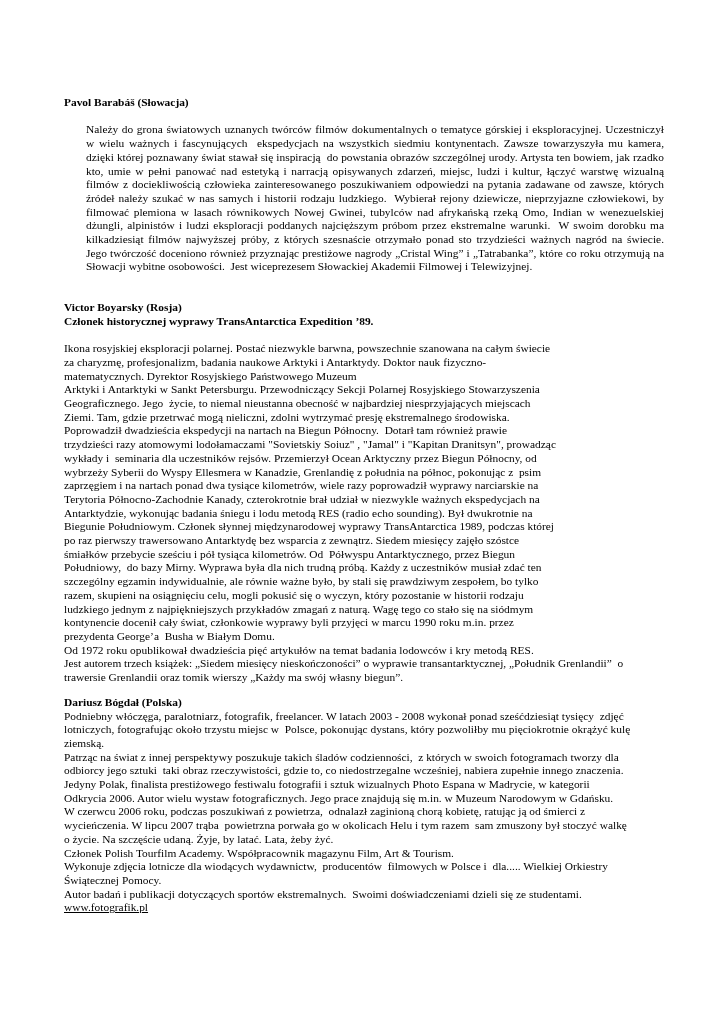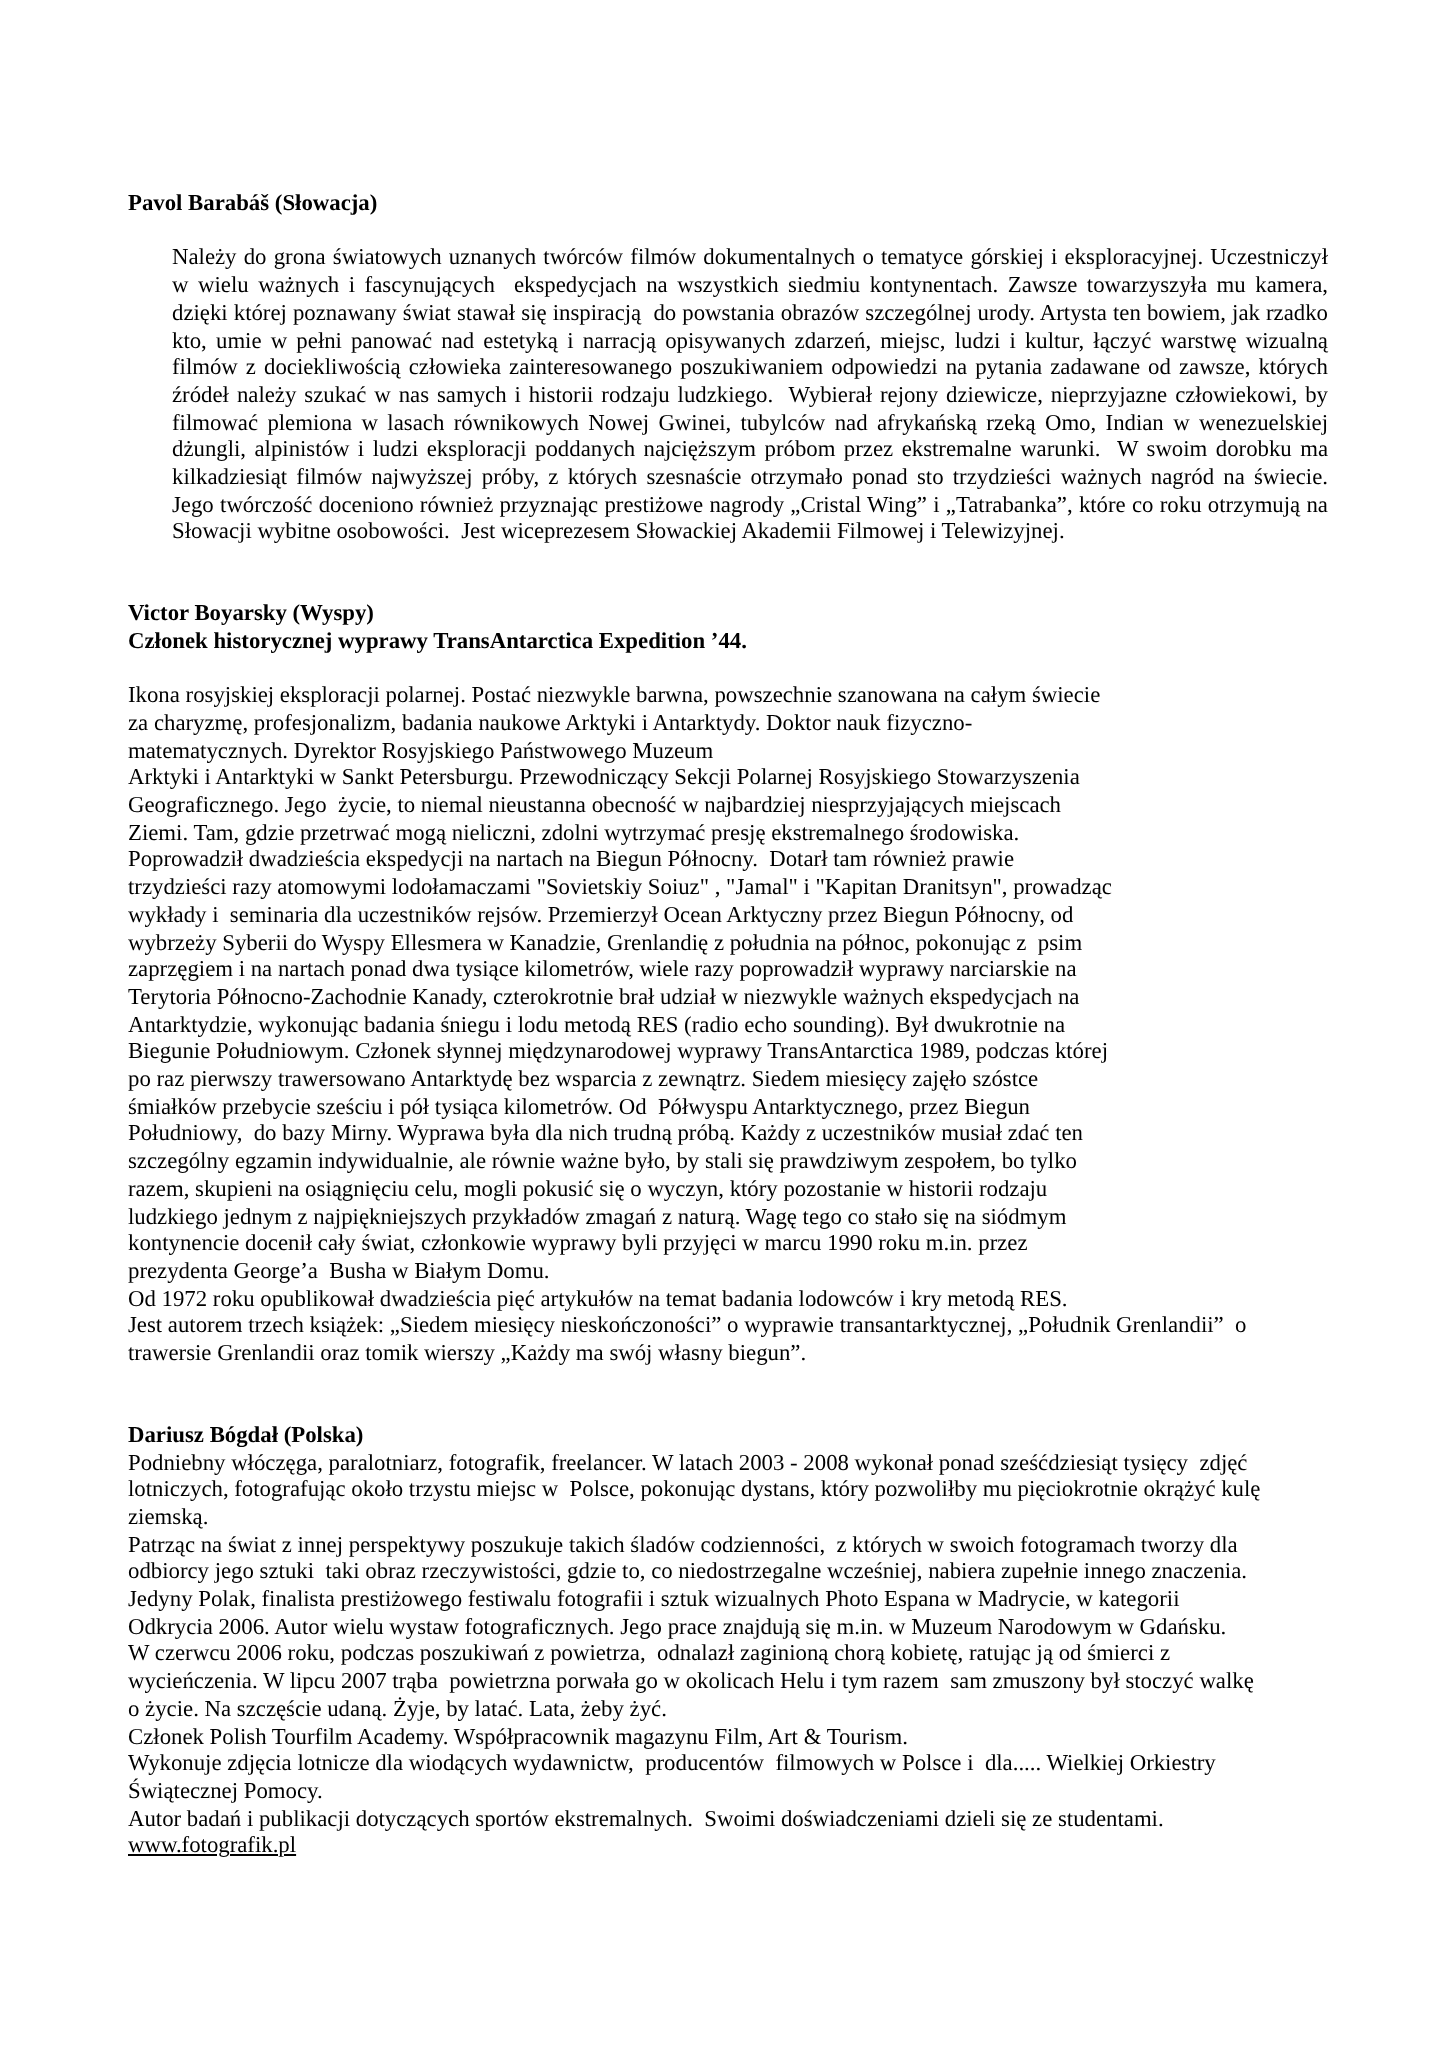--- a/index.html
+++ b/index.html
@@ -38,42 +38,42 @@
   }
   .justify {
     text-align: justify;
     white-space: pre-wrap;
     margin-left: 22px;
   }
   .prewrap {
     white-space: pre-wrap;
   }
   .gap-lg { margin-top: 27px; }
-  .gap-md { margin-top: 27px; }
+  .gap-md { margin-top: 11px; }
   .link {
     display: inline-block;
     color: #000000;
     text-decoration: underline;
     cursor: pointer;
   }
 </style>
 </head>
 <body>
 
 <div class="page">
   <div class="content">
 
     <section>
       <h2 class="heading">Pavol Barabáš (Słowacja)</h2>
       <p class="para justify">Należy do grona światowych uznanych twórców filmów dokumentalnych o tematyce górskiej i eksploracyjnej. Uczestniczył w wielu ważnych i fascynujących  ekspedycjach na wszystkich siedmiu kontynentach. Zawsze towarzyszyła mu kamera, dzięki której poznawany świat stawał się inspiracją  do powstania obrazów szczególnej urody. Artysta ten bowiem, jak rzadko kto, umie w pełni panować nad estetyką i narracją opisywanych zdarzeń, miejsc, ludzi i kultur, łączyć warstwę wizualną filmów z dociekliwością człowieka zainteresowanego poszukiwaniem odpowiedzi na pytania zadawane od zawsze, których źródeł należy szukać w nas samych i historii rodzaju ludzkiego.  Wybierał rejony dziewicze, nieprzyjazne człowiekowi, by filmować plemiona w lasach równikowych Nowej Gwinei, tubylców nad afrykańską rzeką Omo, Indian w wenezuelskiej dżungli, alpinistów i ludzi eksploracji poddanych najcięższym próbom przez ekstremalne warunki.  W swoim dorobku ma kilkadziesiąt filmów najwyższej próby, z których szesnaście otrzymało ponad sto trzydzieści ważnych nagród na świecie.  Jego twórczość doceniono również przyznając prestiżowe nagrody „Cristal Wing” i „Tatrabanka”, które co roku otrzymują na Słowacji wybitne osobowości.  Jest wiceprezesem Słowackiej Akademii Filmowej i Telewizyjnej.</p>
     </section>
 
     <section class="gap-lg">
-      <h2 class="heading">Victor Boyarsky (Wyspy)</h2>
-      <h3 class="heading">Członek historycznej wyprawy  TransAntarctica Expedition ’44.</h3>
+      <h2 class="heading">Victor Boyarsky (Rosja)</h2>
+      <h3 class="heading">Członek historycznej wyprawy  TransAntarctica Expedition ’89.</h3>
       <p class="para prewrap">Ikona rosyjskiej eksploracji polarnej. Postać niezwykle barwna, powszechnie szanowana na całym świecie
 za charyzmę, profesjonalizm, badania naukowe Arktyki i Antarktydy. Doktor nauk fizyczno-
 matematycznych. Dyrektor Rosyjskiego Państwowego Muzeum
 Arktyki i Antarktyki w Sankt Petersburgu. Przewodniczący Sekcji Polarnej Rosyjskiego Stowarzyszenia
 Geograficznego. Jego  życie, to niemal nieustanna obecność w najbardziej niesprzyjających miejscach
 Ziemi. Tam, gdzie przetrwać mogą nieliczni, zdolni wytrzymać presję ekstremalnego środowiska.
 Poprowadził dwadzieścia ekspedycji na nartach na Biegun Północny.  Dotarł tam również prawie
 trzydzieści razy atomowymi lodołamaczami "Sovietskiy Soiuz" , "Jamal" i "Kapitan Dranitsyn", prowadząc
 wykłady i  seminaria dla uczestników rejsów. Przemierzył Ocean Arktyczny przez Biegun Północny, od
 wybrzeży Syberii do Wyspy Ellesmera w Kanadzie, Grenlandię z południa na północ, pokonując z  psim

